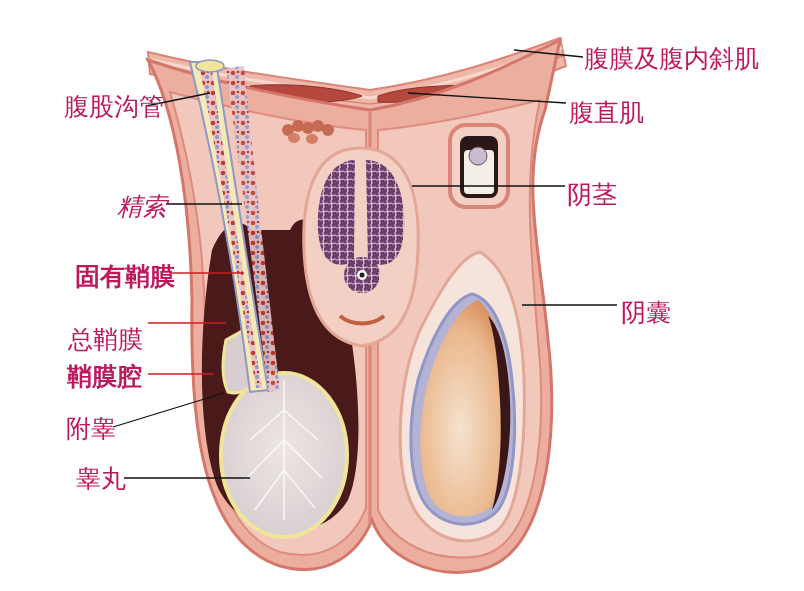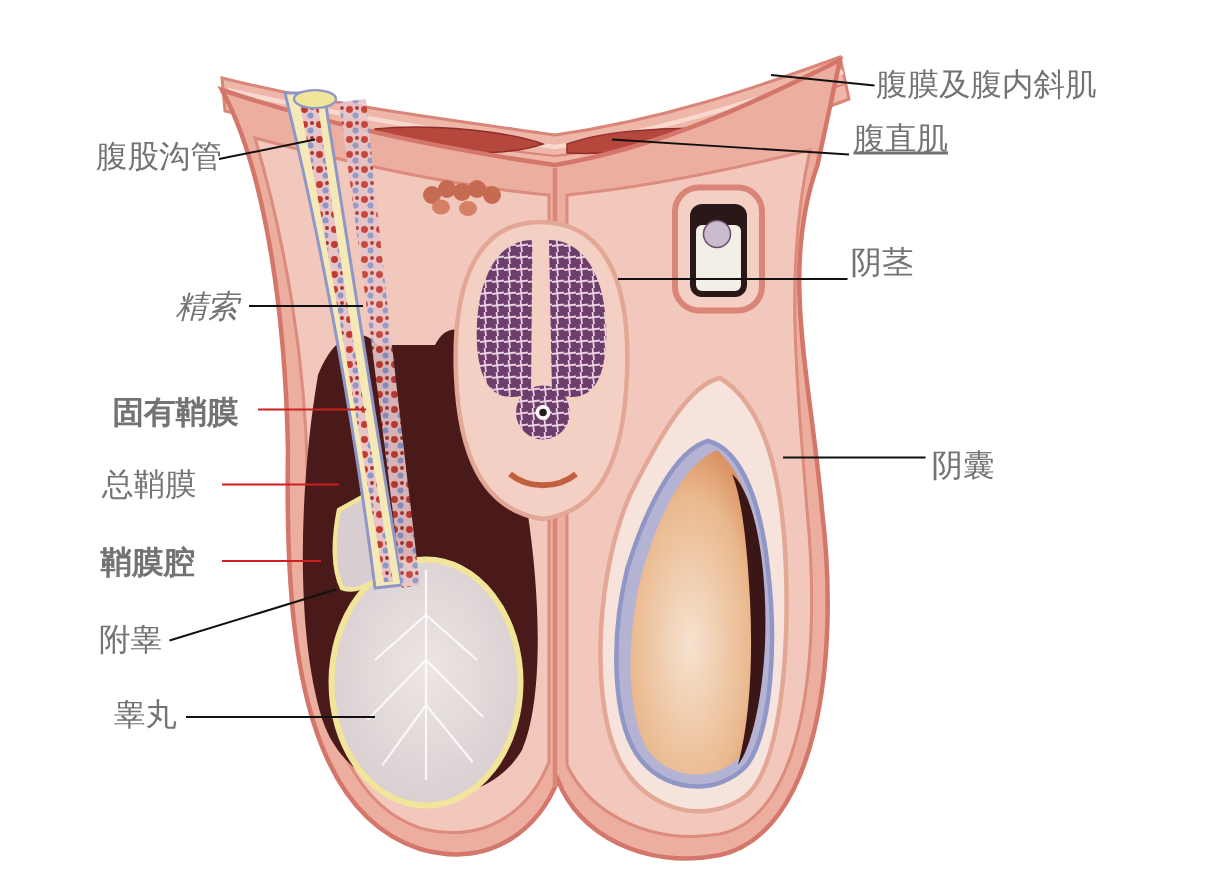--- a/index.html
+++ b/index.html
@@ -1,18 +1,18 @@
 <!DOCTYPE html>
 <html><head>
   <meta charset="utf-8">
   <style>
     html, body { margin: 0; padding: 0; background: #ffffff; }
     body { width: 804px; height: 591px; position: relative; overflow: hidden; font-family: "DejaVu Serif", "Liberation Serif", serif; }
     #stage { position: absolute; left: 0; top: 0; width: 804px; height: 591px; }
-    .label { position: absolute; font-size: 21px; color: #737373; line-height: 1; white-space: nowrap; letter-spacing: 0px; }
+    .label { position: absolute; font-size: 25px; color: #be185d; line-height: 1; white-space: nowrap; letter-spacing: 0px; }
     svg { position: absolute; left: 0; top: 0; }
   </style>
 </head>
 <body>
 
 <div id="stage">
   <svg width="804" height="591" viewBox="0 0 804 591">
     <defs>
       <radialGradient id="testisGrad" cx="50%" cy="45%" r="60%">
         <stop offset="0%" stop-color="#ede6e4"></stop>
@@ -111,22 +111,22 @@
         <line x1="514" y1="50" x2="583" y2="57" stroke="#111111" stroke-width="1.3"></line>
         <line x1="408" y1="93" x2="566" y2="103" stroke="#111111" stroke-width="1.3"></line>
         <line x1="412" y1="186" x2="565" y2="186" stroke="#111111" stroke-width="1.3"></line>
         <line x1="522" y1="305" x2="617" y2="305" stroke="#111111" stroke-width="1.3"></line>
       </g>
   </svg>
 
   <div class="label" style="left:64px; top:94px;">腹股沟管</div>
   <div class="label" style="left:117px; top:194px;font-style:italic;">精索</div>
   <div class="label" style="left:75px; top:264px;font-weight:bold;">固有鞘膜</div>
-  <div class="label" style="left:68px; top:313px;">总鞘膜</div>
+  <div class="label" style="left:68px; top:327px;">总鞘膜</div>
   <div class="label" style="left:67px; top:364px;font-weight:bold;">鞘膜腔</div>
   <div class="label" style="left:66px; top:416px;">附睾</div>
   <div class="label" style="left:76px; top:466px;">睾丸</div>
 
   <div class="label" style="left:584px; top:46px;">腹膜及腹内斜肌</div>
-  <div class="label" style="left:569px; top:82px;text-decoration:underline;">腹直肌</div>
-  <div class="label" style="left:567px; top:165px;">阴茎</div>
+  <div class="label" style="left:569px; top:100px;">腹直肌</div>
+  <div class="label" style="left:567px; top:182px;">阴茎</div>
   <div class="label" style="left:621px; top:300px;">阴囊</div>
 </div>
 
 </body></html>

